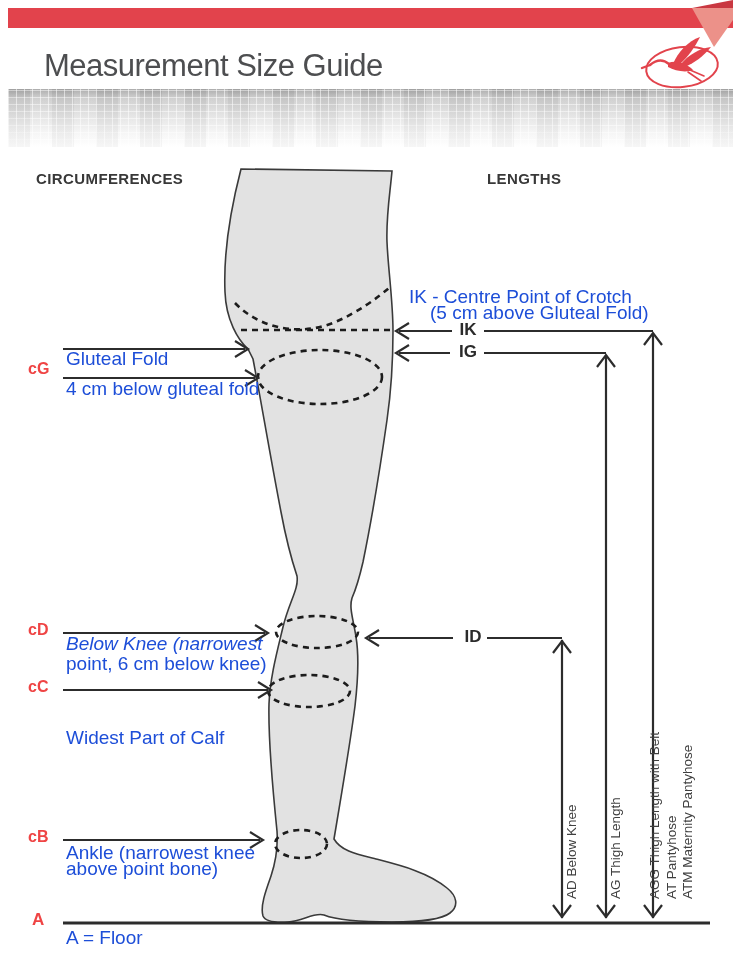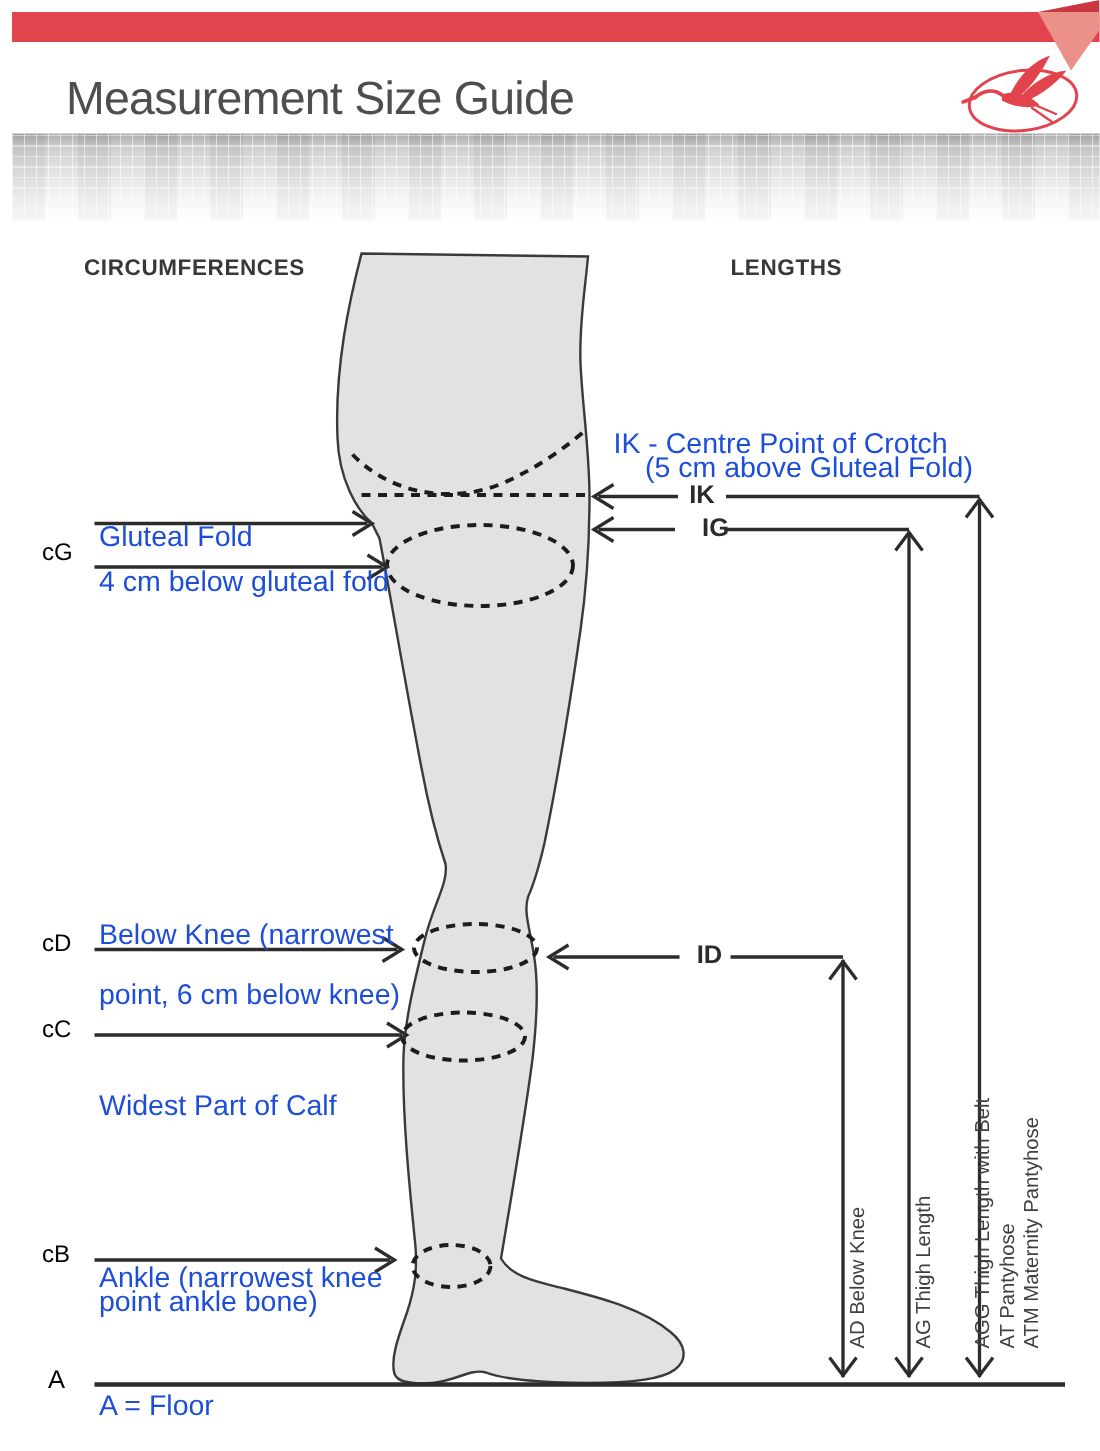--- a/index.html
+++ b/index.html
@@ -22,21 +22,21 @@
     background:
       repeating-linear-gradient(90deg, rgba(255,255,255,0.55) 0 1px, rgba(0,0,0,0) 1px 8px),
       repeating-linear-gradient(90deg, rgba(0,0,0,0.035) 0 22px, rgba(255,255,255,0.08) 22px 44px),
       repeating-linear-gradient(0deg, rgba(255,255,255,0.5) 0 1px, rgba(0,0,0,0) 1px 7px),
       linear-gradient(180deg,#a6a6a6 0,#cccccc 9px,#e2e2e2 26px,#f5f5f5 44px,#ffffff 58px);
   }
   
   .col-header{font-size:15px;font-weight:bold;color:#383838;letter-spacing:0.4px;white-space:nowrap;}
   
   .note{font-size:19px;line-height:16px;color:#1d4ed8;white-space:nowrap;}
-  .code{font-size:16px;font-weight:normal;color:#000000;white-space:nowrap;}
+  .code{font-size:16px;font-weight:bold;color:#ef4444;white-space:nowrap;}
   .mid-label{font-size:17px;font-weight:bold;color:#2b2b2b;text-align:center;width:36px;}
   .vlabel{
     font-size:13.5px;line-height:16px;color:#3f3f3f;white-space:nowrap;
     height:16px;transform:rotate(-90deg);transform-origin:0 100%;
   }
   .diagram-svg{left:0;top:0;width:733px;height:967px;}
 </style>
 </head>
 <body>
 
@@ -61,21 +61,21 @@
     <path d="M12,35 L4,38"></path>
   </g>
   <g stroke="#e2434c" fill="none" stroke-width="1.6" stroke-linecap="round">
     <path d="M52,40 L66,46"></path>
     <path d="M50,42 L63,51"></path>
   </g>
 </svg>
 
 <div class="abs texture-band"></div>
 
-<div class="abs col-header" style="left:56px;top:170px;">CIRCUMFERENCES</div>
+<div class="abs col-header" style="left:36px;top:170px;">CIRCUMFERENCES</div>
 <div class="abs col-header" style="left:487px;top:170px;">LENGTHS</div>
 
 <svg class="abs diagram-svg" viewBox="0 0 733 967">
 
   <path d="M 241,169
        C 233,200 223,245 225,292
        C 226,320 238,340 248,349
        L 253,359
        C 260,395 270,455 281,512
        C 287,544 293,564 297,576
@@ -170,37 +170,37 @@
   </g>
 
   <line x1="63" y1="923" x2="710" y2="923" stroke="#2c2c2c" stroke-width="3"></line>
 </svg>
 
 <div class="abs note" style="left:66px;top:351px;">Gluteal Fold</div>
 <div class="abs code" style="left:28px;top:360px;">cG</div>
 <div class="abs note" style="left:66px;top:381px;">4 cm below gluteal fold</div>
 
 <div class="abs code" style="left:28px;top:621px;">cD</div>
-<div class="abs note" style="left:66px;top:616px;">Below Knee (narrowest</div>
+<div class="abs note" style="left:66px;top:636px;font-style:italic;">Below Knee (narrowest</div>
 <div class="abs note" style="left:66px;top:656px;">point, 6 cm below knee)</div>
 
 <div class="abs code" style="left:28px;top:678px;">cC</div>
 <div class="abs note" style="left:66px;top:694px;margin-top:36px;">Widest Part of Calf</div>
 
 <div class="abs code" style="left:28px;top:828px;">cB</div>
 <div class="abs note" style="left:66px;top:845px;">Ankle (narrowest knee</div>
-<div class="abs note" style="left:66px;top:861px;">point ankle bone)</div>
+<div class="abs note" style="left:66px;top:861px;">above point bone)</div>
 
 <div class="abs code" style="left:32px;top:910px;font-size:17px;">A</div>
 <div class="abs note" style="left:66px;top:930px;">A = Floor</div>
 
 <div class="abs note" style="left:409px;top:289px;">IK - Centre Point of Crotch</div>
 <div class="abs note" style="left:407px;top:305px;margin-left:23px;">(5 cm above Gluteal Fold)</div>
 
 <div class="abs mid-label" style="left:450px;top:320px;">IK</div>
-<div class="abs mid-label" style="left:450px;top:342px;text-align:right;">IG</div>
+<div class="abs mid-label" style="left:450px;top:342px;">IG</div>
 <div class="abs mid-label" style="left:455px;top:627px;">ID</div>
 
 <div class="abs vlabel" style="left:580px;top:883px;">AD Below Knee</div>
 <div class="abs vlabel" style="left:624px;top:883px;">AG Thigh Length</div>
 <div class="abs vlabel" style="left:663px;top:883px;">AGG Thigh Length with Belt</div>
 <div class="abs vlabel" style="left:680px;top:883px;">AT Pantyhose</div>
 <div class="abs vlabel" style="left:696px;top:883px;">ATM Maternity Pantyhose</div>
 
 </body></html>

